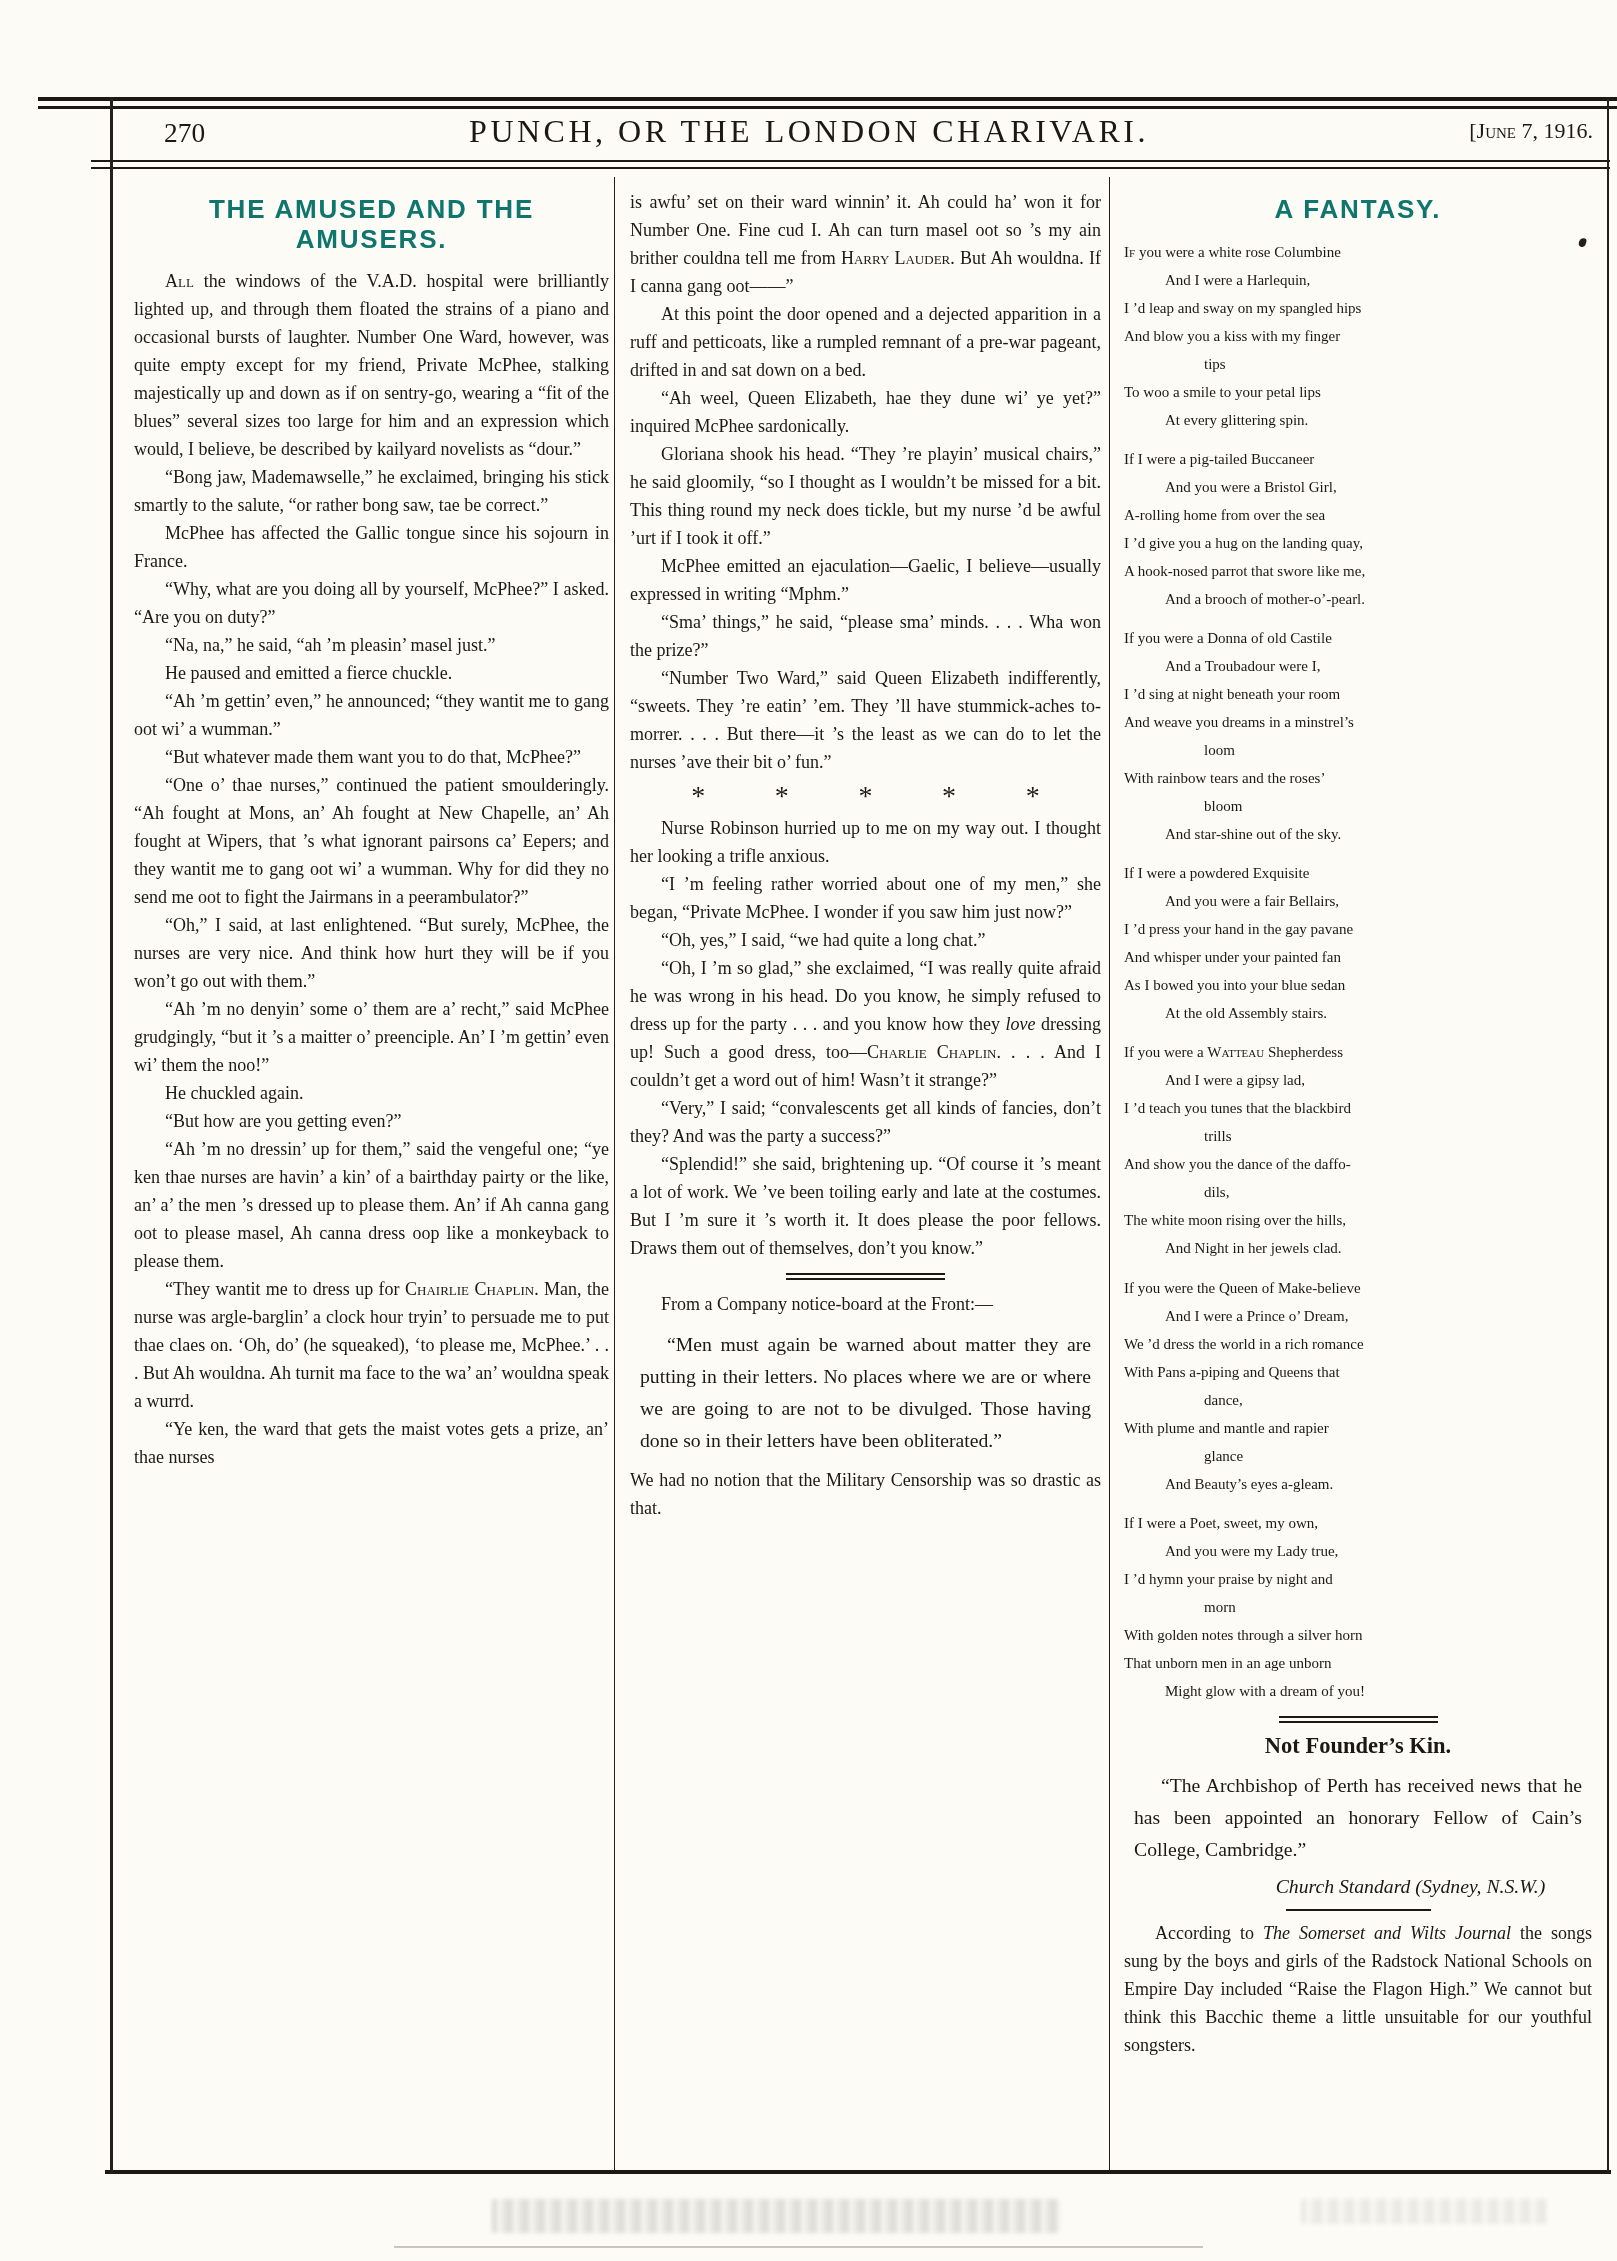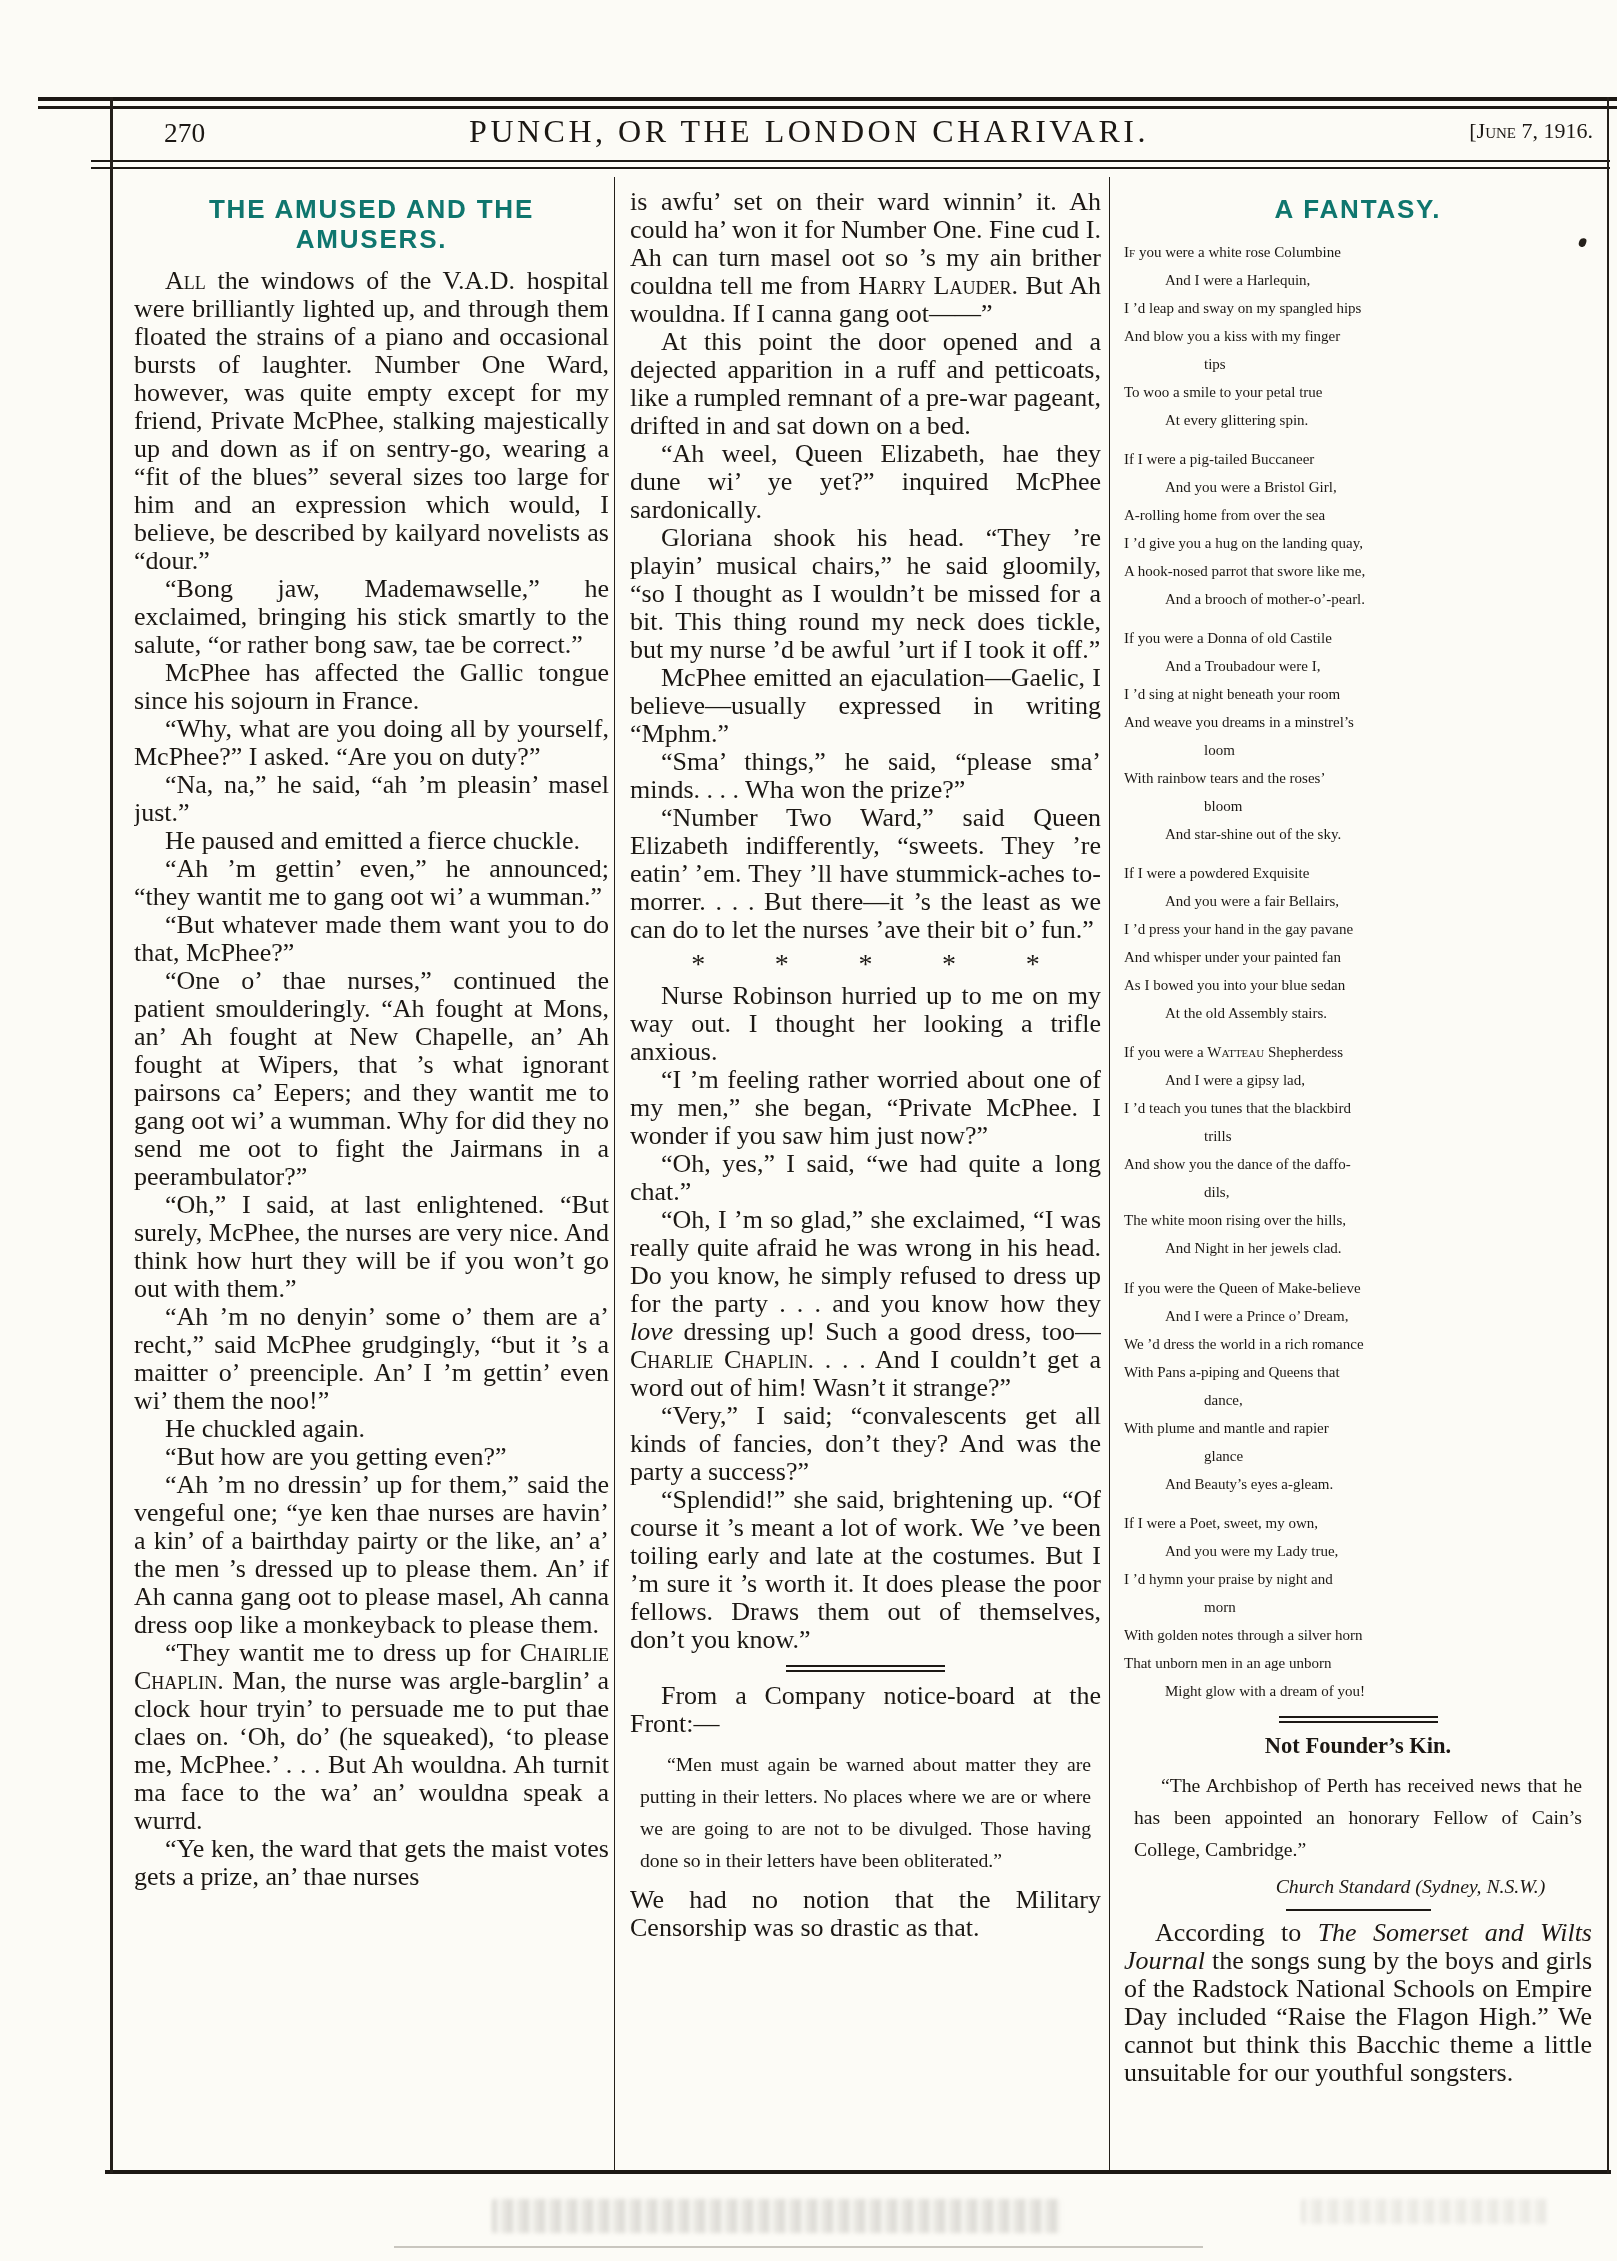--- a/index.html
+++ b/index.html
@@ -11,21 +11,21 @@
   .ptitle{position:absolute;left:0;right:0;top:113px;text-align:center;font-size:32px;letter-spacing:3.5px;}
   .pdate{position:absolute;right:25px;top:118px;font-size:22px;}
   .sc{font-variant:small-caps;}
   .it{font-style:italic;margin-top:26px;}
   .col{position:absolute;top:188px;height:1977px;overflow:hidden;}
   #c0{left:134px;width:475px;}
   #c1{left:630px;width:471px;}
   #c2{left:1124px;width:468px;}
   .art-title{margin:7px 0 12.7px;font:700 26px/1.15 "Liberation Sans","DejaVu Sans",sans-serif;
              letter-spacing:1.8px;text-align:center;color:#0f766e;}
-  .bp{font-size:26px;line-height:28px;text-align:justify;text-indent:31px;margin:0;}
+  .bp{font-size:18px;line-height:28px;text-align:justify;text-indent:31px;margin:0;}
   .bp.ni{text-indent:0;}
   .sp{font-size:19.7px;line-height:32px;text-align:justify;text-indent:27px;margin:10px;}
   .stars{display:flex;justify-content:space-between;width:74%;margin:7px auto 5.6px;
          font-size:28px;line-height:25px;}
   .drule{width:159px;margin:11.2px auto 9.8px;height:3.5px;
          border-top:2.1px solid #1c1814;border-bottom:2.1px solid #1c1814;}
   .srule{width:145px;margin:9.8px auto 8.4px;border-top:2.1px solid #1c1814;height:0;}
   .subhead{font-size:22.5px;font-weight:bold;text-align:center;margin:2.8px 0 8.4px;}
   .stanza{margin:0 0 11.2px;}
   .pl{font-size:15px;line-height:28px;}
@@ -106,21 +106,21 @@
       <p class="bp ni"><span>We had no notion that the Military Censorship was so drastic as that.</span></p>
     </section>
   <section class="col" id="c2">
       <h2 class="art-title"><span>A FANTASY.</span></h2>
       <div class="stanza">
         <div class="pl ind0"><span class="sc">If</span><span> you were a white rose Columbine</span></div>
         <div class="pl ind1"><span>And I were a Harlequin,</span></div>
         <div class="pl ind0"><span>I ’d leap and sway on my spangled hips</span></div>
         <div class="pl ind0"><span>And blow you a kiss with my finger</span></div>
         <div class="pl ind2"><span>tips</span></div>
-        <div class="pl ind0"><span>To woo a smile to your petal true</span></div>
+        <div class="pl ind0"><span>To woo a smile to your petal lips</span></div>
         <div class="pl ind1"><span>At every glittering spin.</span></div>
       </div>
       <div class="stanza">
         <div class="pl ind0"><span>If I were a pig-tailed Buccaneer</span></div>
         <div class="pl ind1"><span>And you were a Bristol Girl,</span></div>
         <div class="pl ind0"><span>A-rolling home from over the sea</span></div>
         <div class="pl ind0"><span>I ’d give you a hug on the landing quay,</span></div>
         <div class="pl ind0"><span>A hook-nosed parrot that swore like me,</span></div>
         <div class="pl ind1"><span>And a brooch of mother-o’-pearl.</span></div>
       </div>

